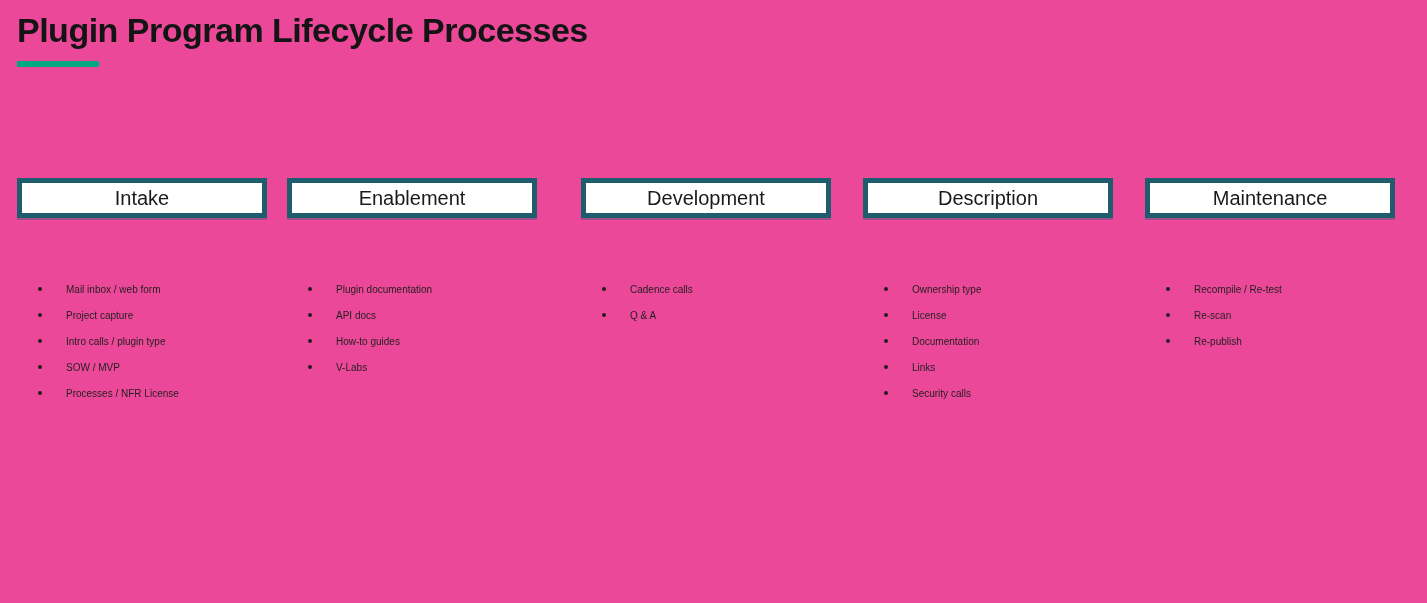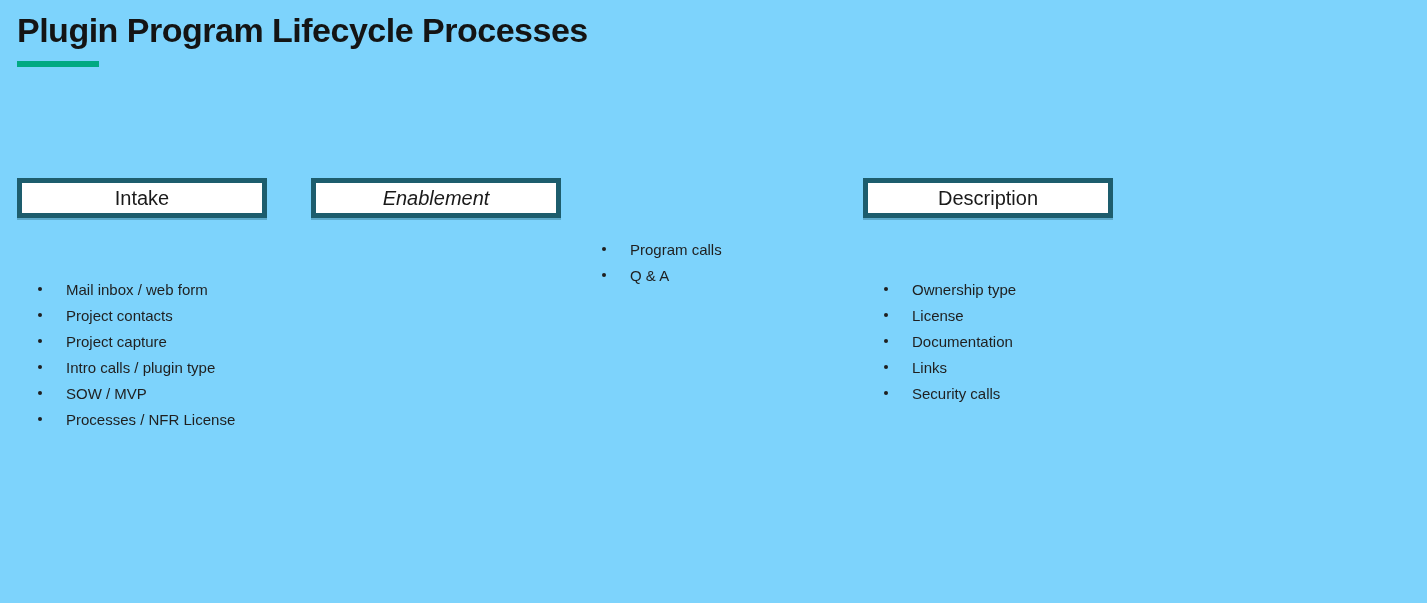--- a/index.html
+++ b/index.html
@@ -5,21 +5,21 @@
   * { margin: 0; padding: 0; box-sizing: border-box; }
   html, body { background: #ffffff; }
   body {
     font-family: "Liberation Sans", sans-serif;
     color: #1c1c1c;
   }
   .slide {
     position: relative;
     width: 1427px;
     height: 603px;
-    background: #7dd3fc;
+    background: #ec4899;
     overflow: hidden;
   }
   .page-title {
     position: absolute;
     left: 17px;
     top: 8px;
     font-size: 34px;
     line-height: 44px;
     font-weight: 800;
     letter-spacing: -0.5px;
@@ -33,21 +33,21 @@
     width: 82px;
     height: 6px;
     background: #01a982;
   }
   .col {
     position: absolute;
     top: 178px;
     width: 250px;
   }
   .col-0 { left: 17px; }
-  .col-1 { left: 311px; font-style: italic; }
+  .col-1 { left: 287px; }
   .col-2 { left: 581px; }
   .col-3 { left: 863px; }
   .col-4 { left: 1145px; }
   .hbox {
     width: 250px;
     height: 40px;
     border: 5px solid #1d5d6d;
     background: #ffffff;
     display: flex;
     align-items: center;
@@ -64,21 +64,21 @@
   .items {
     list-style: none;
     margin-top: 58px; 
   }
   .items li {
     position: relative;
     height: 26px;
     display: flex;
     align-items: center;
     padding-left: 49px;
-    font-size: 15px;
+    font-size: 10px;
     color: #1f1f1f;
     white-space: nowrap;
   }
   .dot {
     position: absolute;
     left: 21px;
     top: 50%;
     margin-top: -2px;
     width: 4px;
     height: 4px;
@@ -98,24 +98,20 @@
     <div class="hbox">
       <span>Intake</span>
     </div>
     <ul class="items">
       <li>
           <span class="dot"></span>
           <span>Mail inbox / web form</span>
         </li>
       <li>
           <span class="dot"></span>
-          <span>Project contacts</span>
-        </li>
-      <li>
-          <span class="dot"></span>
           <span>Project capture</span>
         </li>
       <li>
           <span class="dot"></span>
           <span>Intro calls / plugin type</span>
         </li>
       <li>
           <span class="dot"></span>
           <span>SOW / MVP</span>
         </li>
@@ -123,27 +119,48 @@
           <span class="dot"></span>
           <span>Processes / NFR License</span>
         </li>
     </ul>
   </div>
 
   <div class="col col-1">
     <div class="hbox">
       <span>Enablement</span>
     </div>
+    <ul class="items">
+      <li>
+          <span class="dot"></span>
+          <span>Plugin documentation</span>
+        </li>
+      <li>
+          <span class="dot"></span>
+          <span>API docs</span>
+        </li>
+      <li>
+          <span class="dot"></span>
+          <span>How-to guides</span>
+        </li>
+      <li>
+          <span class="dot"></span>
+          <span>V-Labs</span>
+        </li>
+    </ul>
   </div>
 
   <div class="col col-2">
-    <ul class="items">
-      <li>
-          <span class="dot"></span>
-          <span>Program calls</span>
+    <div class="hbox">
+      <span>Development</span>
+    </div>
+    <ul class="items">
+      <li>
+          <span class="dot"></span>
+          <span>Cadence calls</span>
         </li>
       <li>
           <span class="dot"></span>
           <span>Q &amp; A</span>
         </li>
     </ul>
   </div>
 
   <div class="col col-3">
     <div class="hbox">
@@ -167,15 +184,32 @@
           <span>Links</span>
         </li>
       <li>
           <span class="dot"></span>
           <span>Security calls</span>
         </li>
     </ul>
   </div>
 
   <div class="col col-4">
+    <div class="hbox">
+      <span>Maintenance</span>
+    </div>
+    <ul class="items">
+      <li>
+          <span class="dot"></span>
+          <span>Recompile / Re-test</span>
+        </li>
+      <li>
+          <span class="dot"></span>
+          <span>Re-scan</span>
+        </li>
+      <li>
+          <span class="dot"></span>
+          <span>Re-publish</span>
+        </li>
+    </ul>
   </div>
 
 </div>
 
 </body></html>

